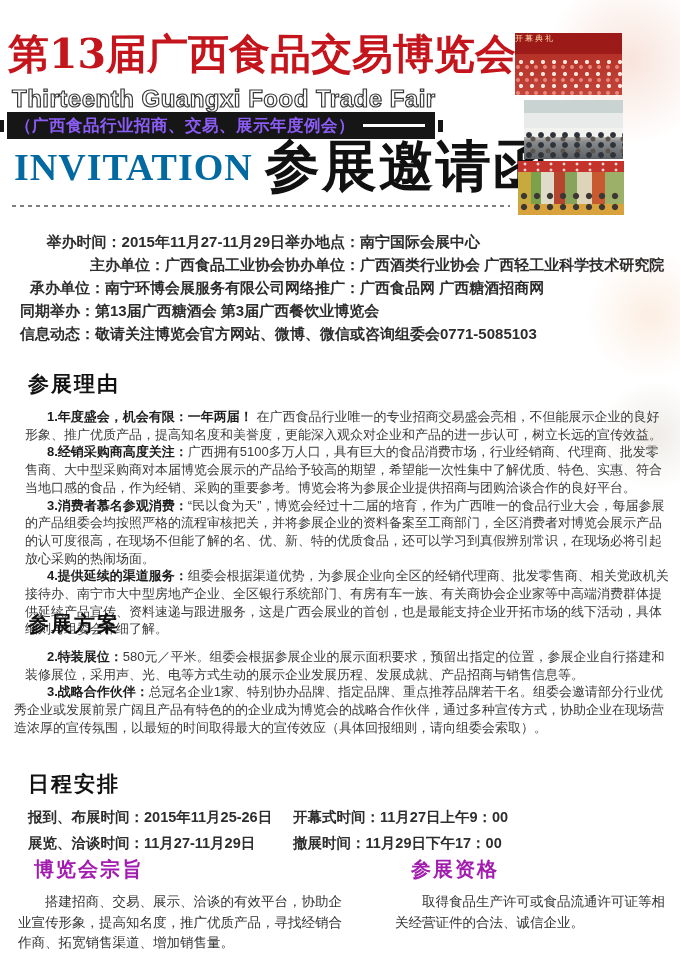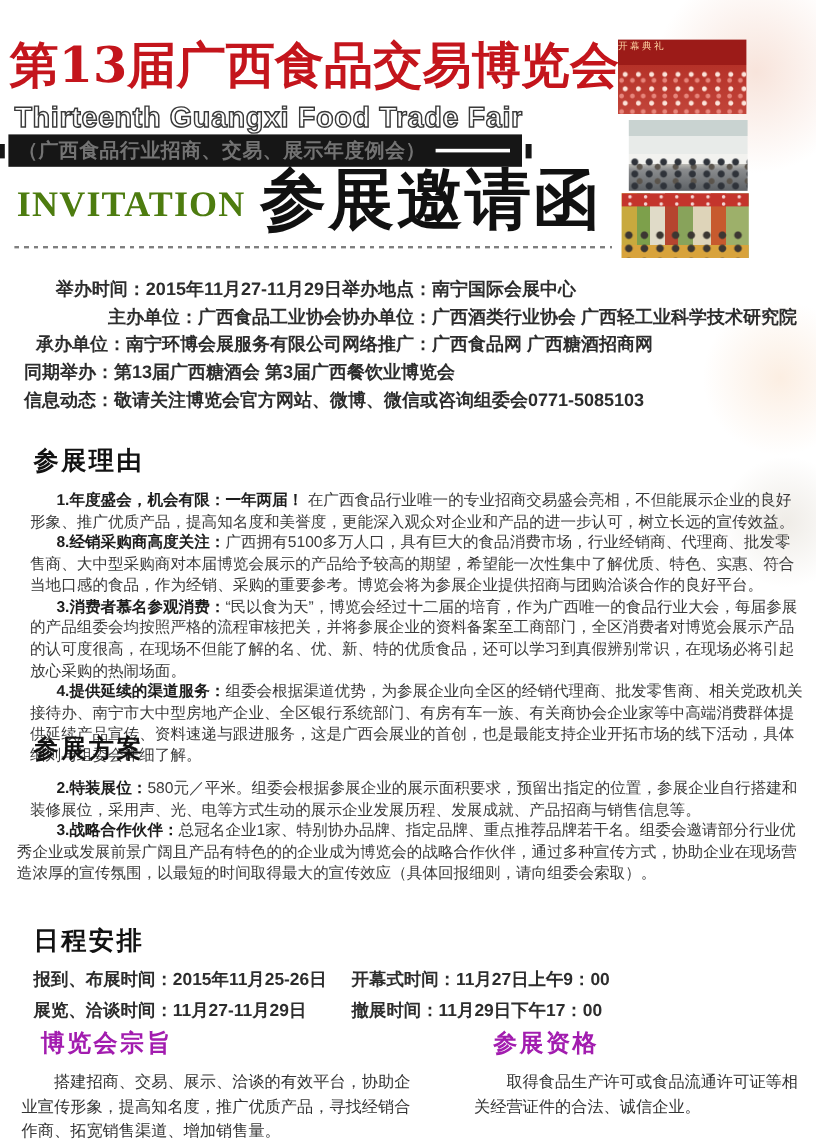--- a/index.html
+++ b/index.html
@@ -18,24 +18,24 @@
   .title-cn{position:absolute;left:8px;top:32px;margin:0;font-size:41px;line-height:1.1;
             font-weight:bold;color:#c4151c;font-family:"DejaVu Serif","Liberation Serif",serif;
             letter-spacing:0px;white-space:nowrap;}
   .title-en{position:absolute;left:12px;top:85px;font-size:24px;font-weight:bold;letter-spacing:.5px;
             color:#555;-webkit-text-fill-color:#fff;-webkit-text-stroke:1.2px #3a3a3a;white-space:nowrap;}
   .bar-row{position:absolute;left:0;top:112px;display:flex;align-items:center;}
   .sq{background:#161616;flex:none;}
   .sq-l{width:4px;height:12px;margin-right:3px;}
   .sq-r{width:5px;height:12px;margin-left:3px;}
   .bar{background:#161616;height:27px;display:flex;align-items:center;padding:0 10px 0 8px;}
-  .bar span.txt{color:#737373;font-size:16.5px;font-weight:bold;white-space:nowrap;letter-spacing:.5px;}
+  .bar span.txt{color:#8b5cf6;font-size:16.5px;font-weight:bold;white-space:nowrap;letter-spacing:.5px;}
   .bar-dash{display:inline-block;width:62px;height:3px;background:#fff;margin-left:8px;}
   .inv-row{position:absolute;left:14px;top:138px;display:flex;align-items:flex-end;}
-  .inv-en{font-family:"Liberation Serif",serif;font-weight:bold;font-size:30px;color:#4d7c0f;
+  .inv-en{font-family:"Liberation Serif",serif;font-weight:bold;font-size:38px;color:#0369a1;
           letter-spacing:1px;line-height:1;padding-bottom:7px;}
   .inv-cn{font-size:55px;font-weight:bold;color:#111;line-height:1;margin-left:12px;letter-spacing:2px;
           font-family:"DejaVu Serif","Liberation Serif",serif;white-space:nowrap;}
   .dash-line{position:absolute;left:12px;top:205px;width:498px;height:2px;
              background:repeating-linear-gradient(90deg,#7f7f7f 0 4px,transparent 4px 8px);}
 
   
   .photo{position:absolute;overflow:hidden;}
   .ph1{left:515px;top:33px;width:107px;height:62px;
        background:linear-gradient(180deg,#9c1b18 0%,#9c1b18 34%,#b53128 34%,#c2453a 100%);}

